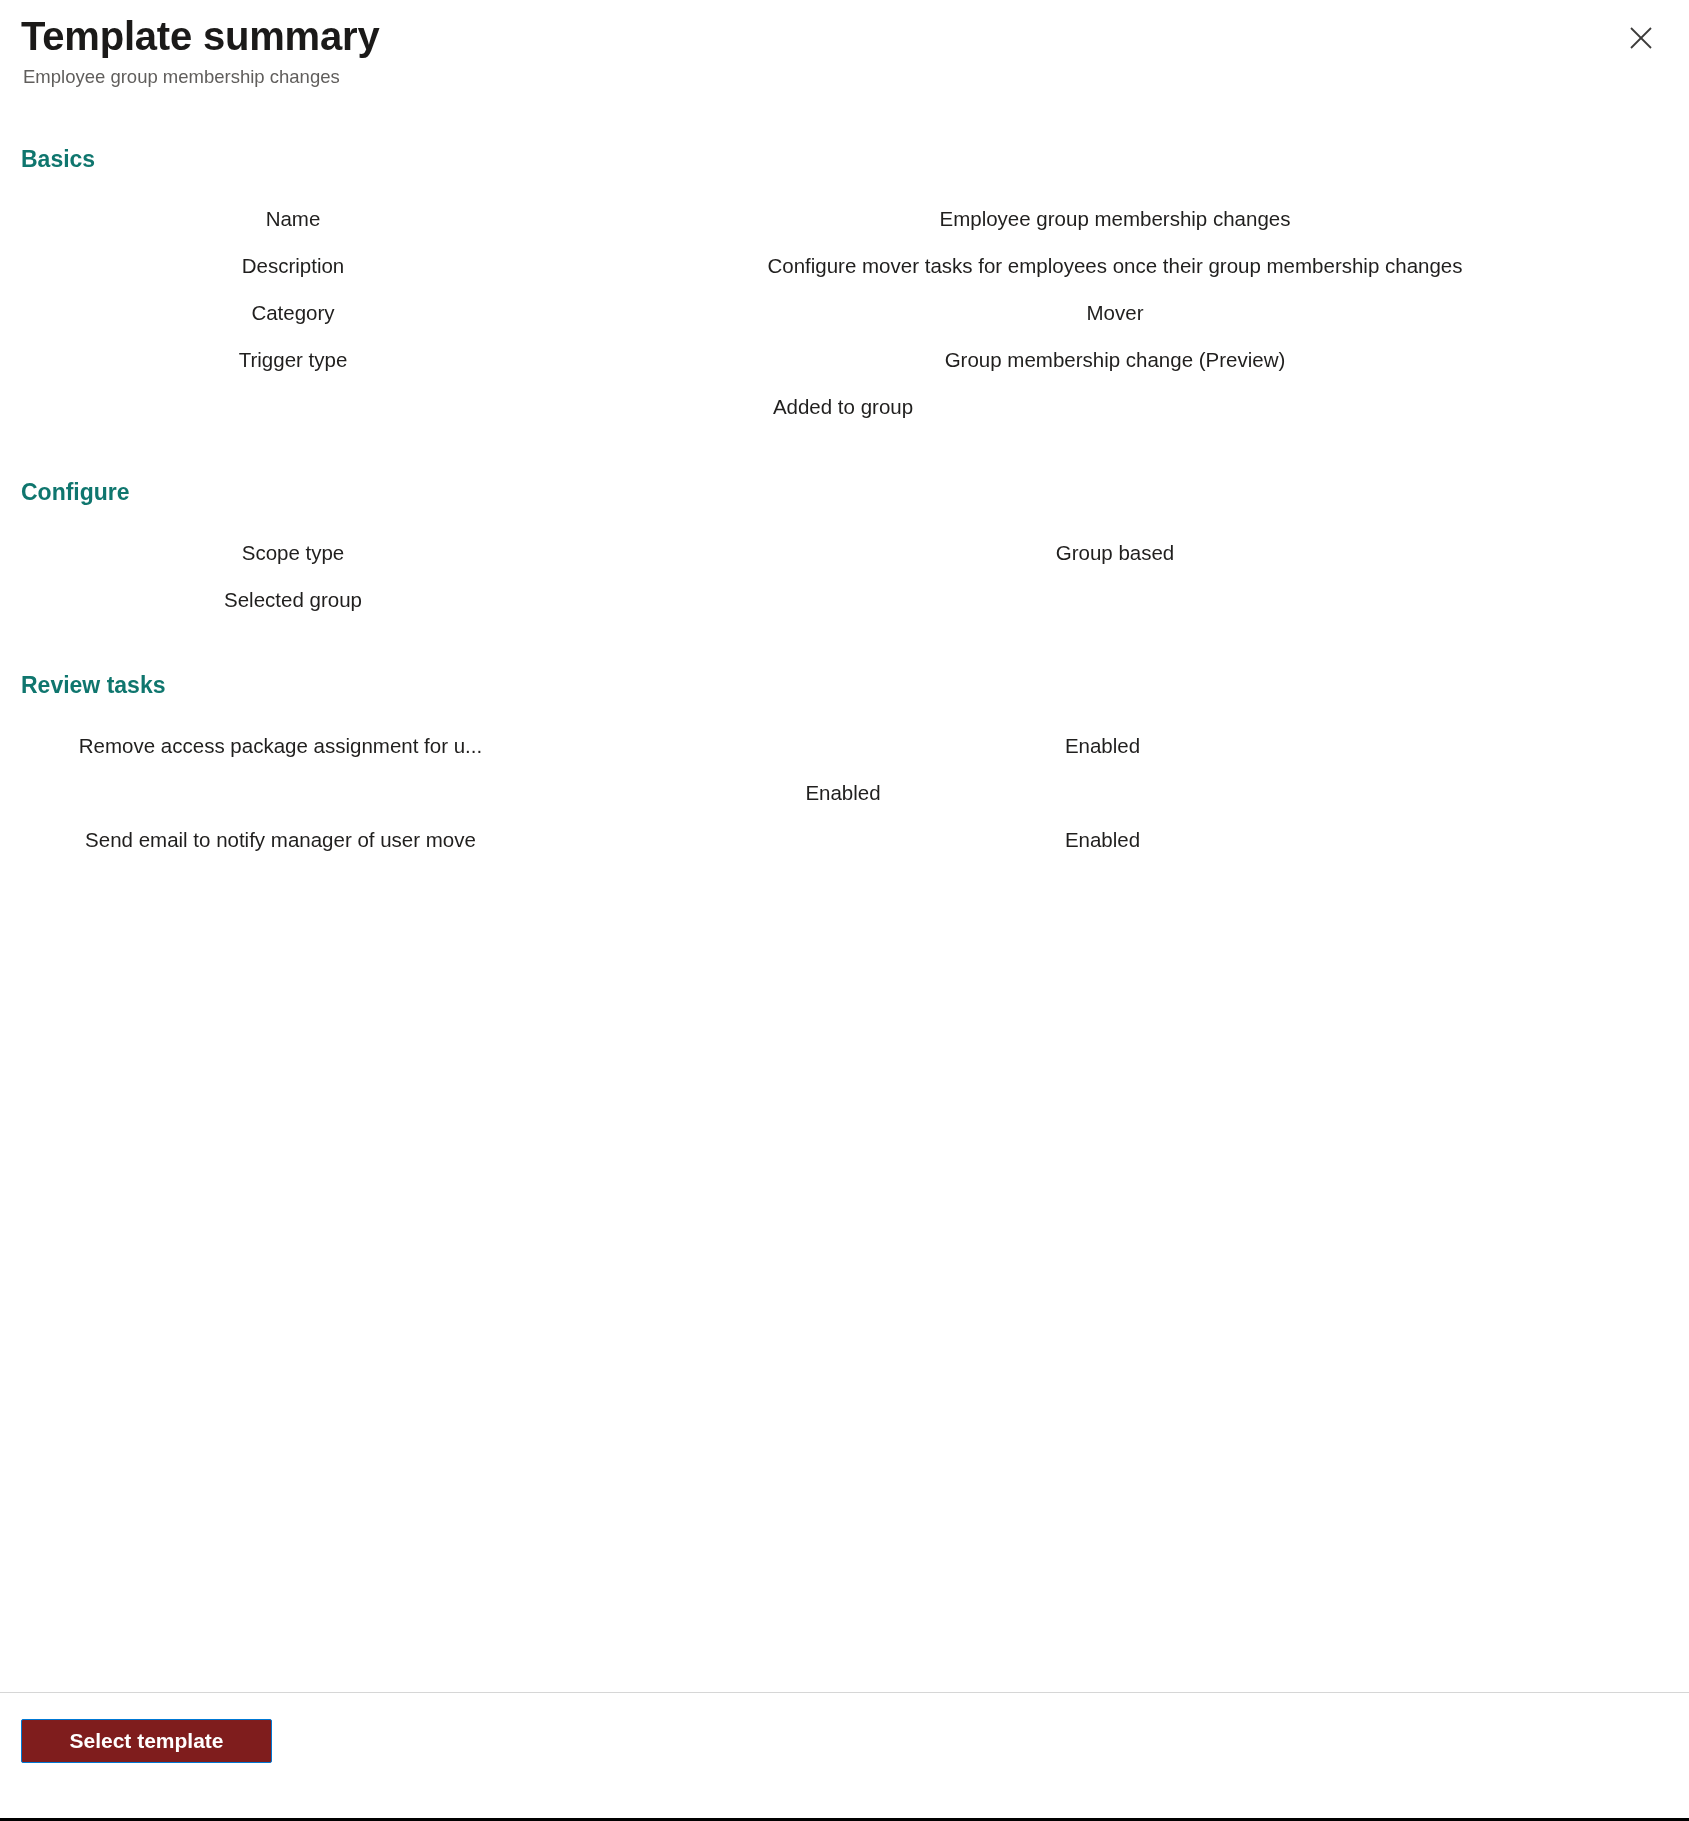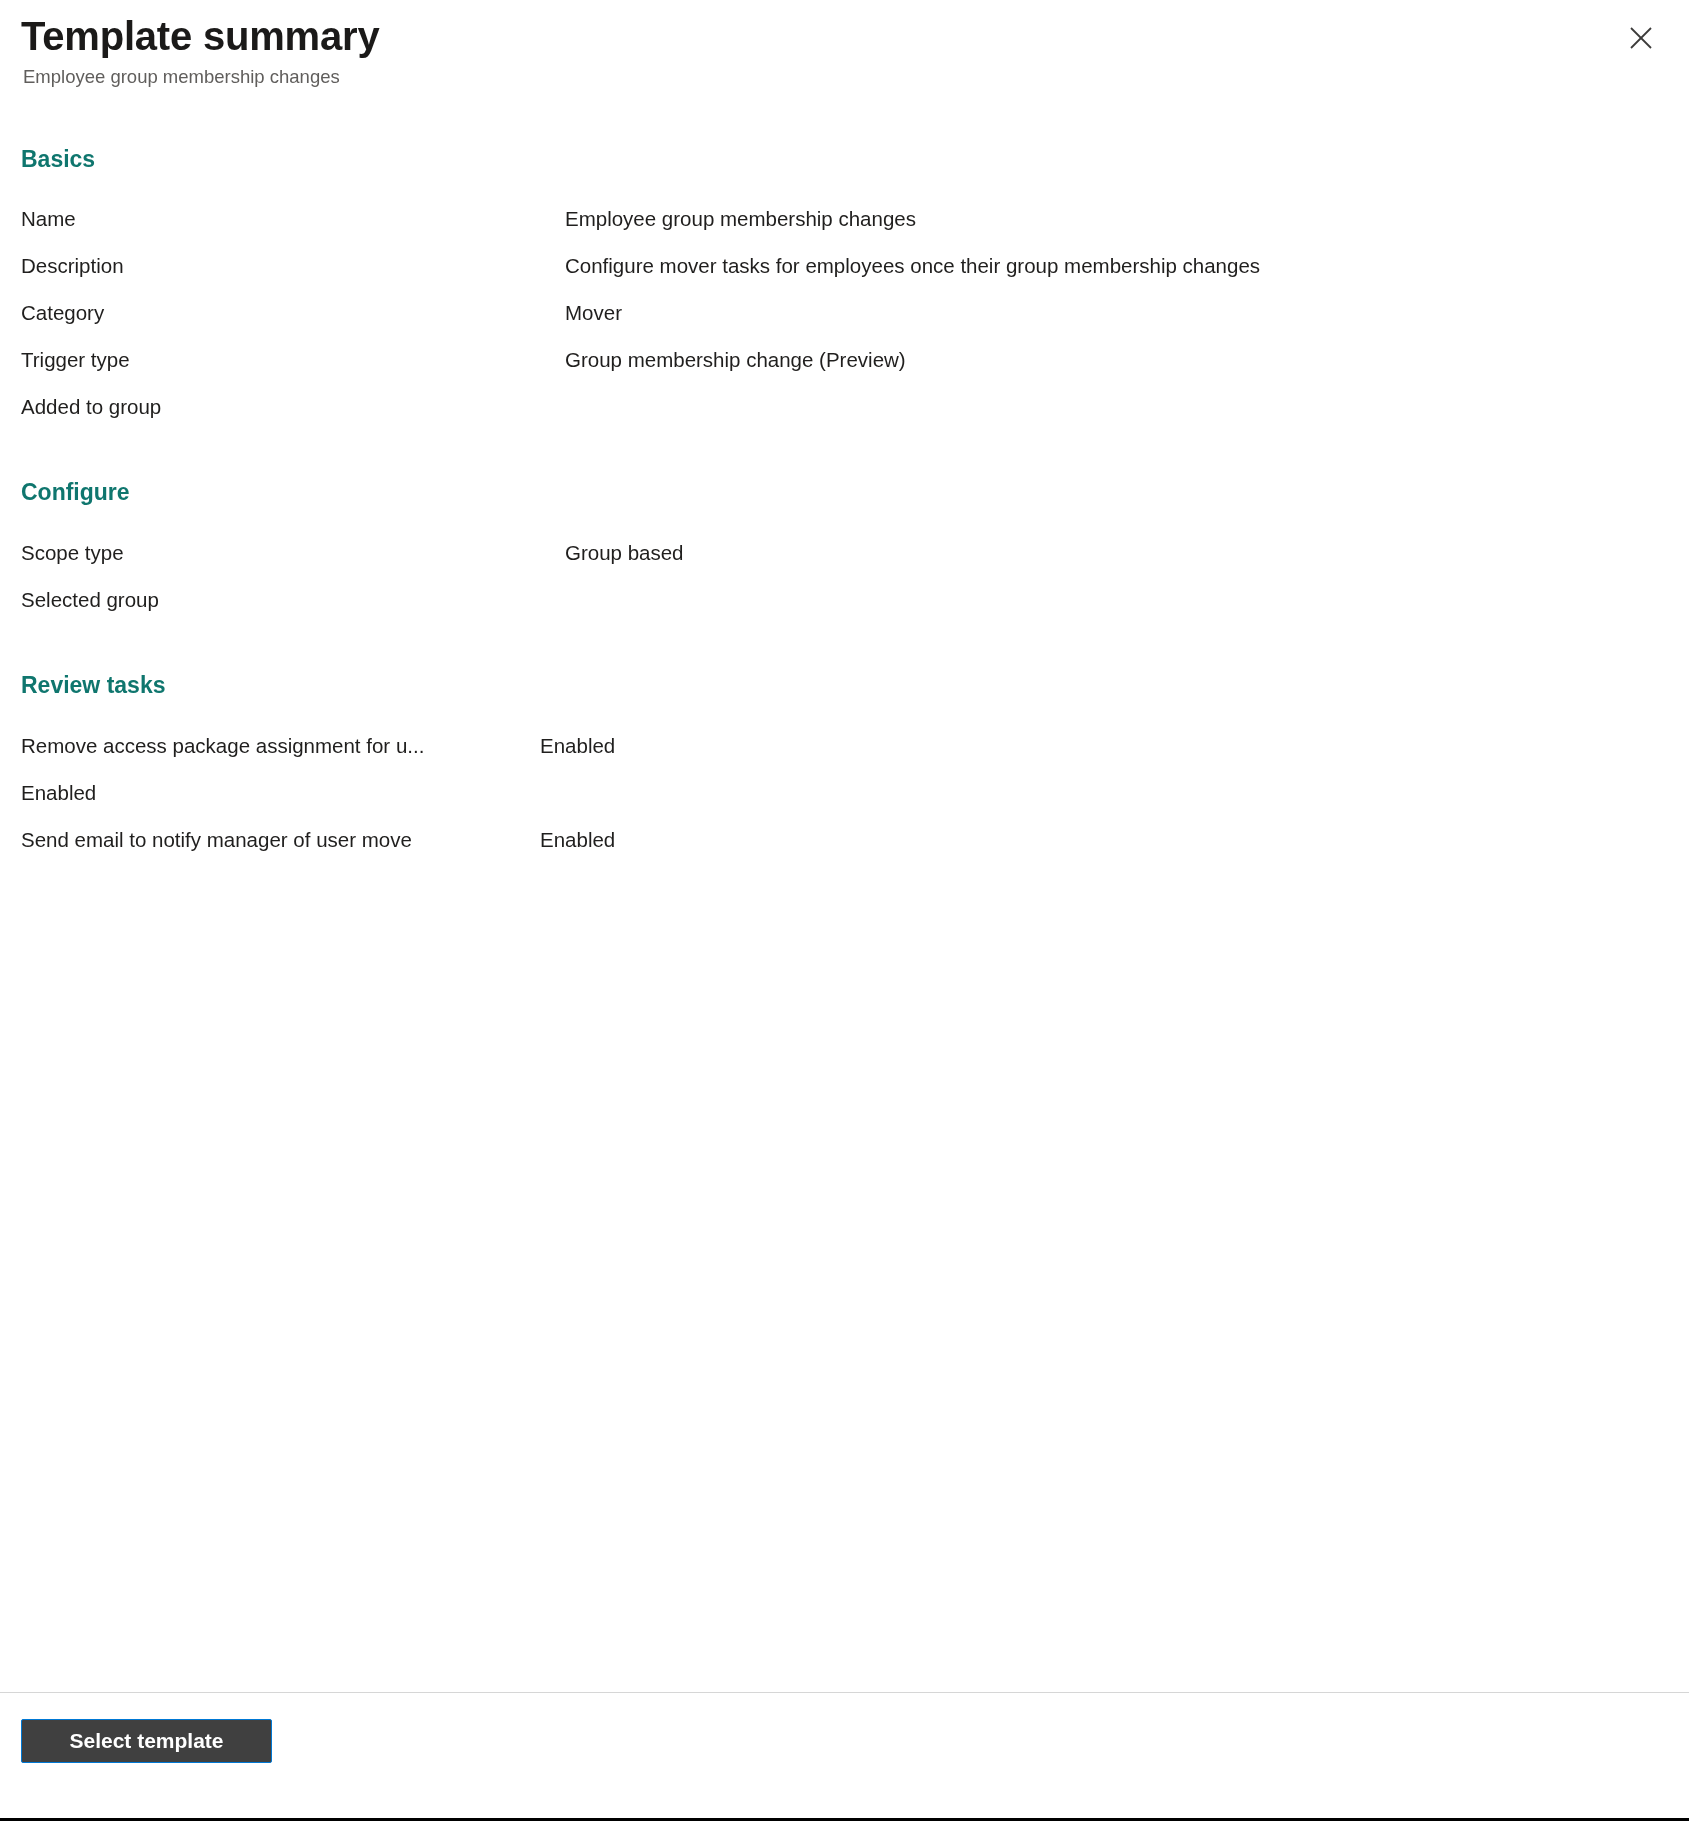--- a/index.html
+++ b/index.html
@@ -82,20 +82,21 @@
   .section-configure{ padding-top: 49px; }
   .section-review   { padding-top: 49px; }
 
   .rows { margin-top: 22px; }
 
   .row {
     display: flex;
     align-items: baseline;
     min-height: 47px;
     line-height: 47px;
+    text-align: center;
   }
   .row-label {
     flex: 0 0 auto;
     font-size: 20.5px;
     color: #201f1e;
     white-space: nowrap;
     overflow: hidden;
     text-overflow: ellipsis;
   }
   .row-value {
@@ -118,21 +119,21 @@
     padding: 26px 24px 0 21px;
     height: 126px;
   }
   .primary-button {
     display: inline-flex;
     align-items: center;
     justify-content: center;
     height: 44px;
     min-width: 251px;
     padding: 0 24px;
-    background: #404040;
+    background: #7f1d1d;
     color: #ffffff;
     font-size: 21px;
     font-weight: 600;
     font-family: "Liberation Sans", sans-serif;
     border: 1px solid #0078d4;
     border-radius: 2px;
     cursor: pointer;
   }
 </style>
 </head>

